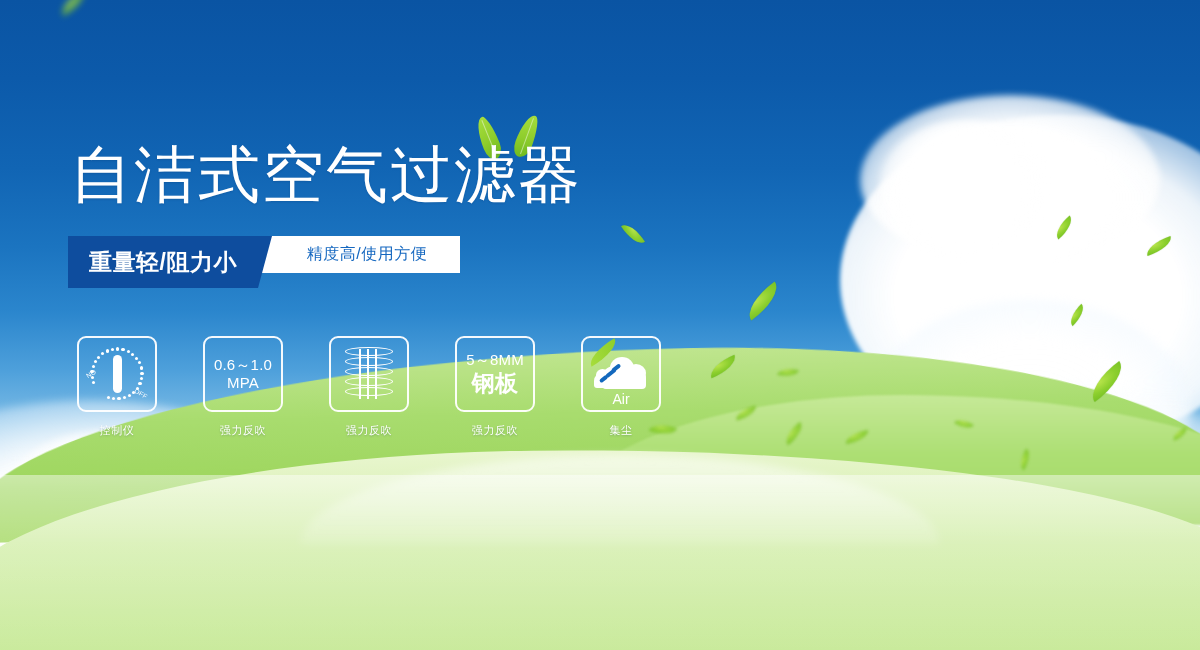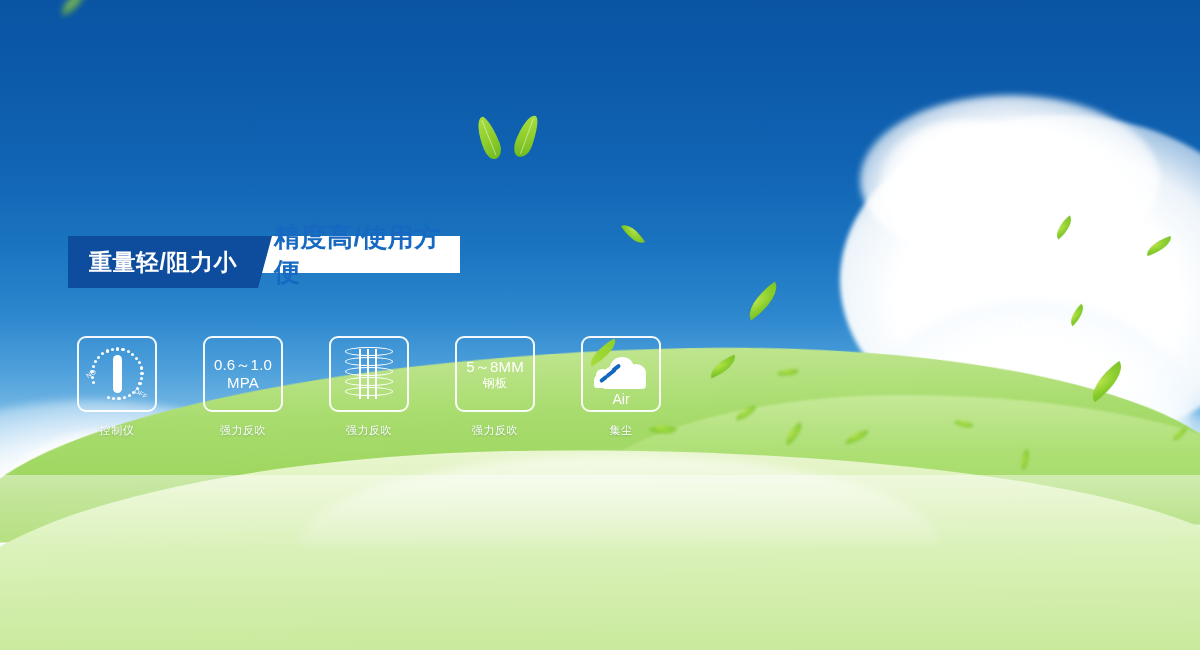--- a/index.html
+++ b/index.html
@@ -187,21 +187,21 @@
     content:""; position:absolute; right:-14px; top:0;
     width:0; height:0;
     border-left:14px solid #0e4d9e;
     border-bottom:52px solid transparent;
   }
   #subtitle-right {
     flex:1; height:37px;
     background:#ffffff;
     color:#1668c0;
     display:flex; align-items:center; justify-content:center;
-    font-size:26px; font-weight:700; letter-spacing:.5px;
+    font-size:16px; font-weight:400; letter-spacing:.5px;
     padding-left:16px;
   }
 
   
   #features {
     position:absolute; left:77px; top:336px;
     display:flex; gap:46px;
   }
   .feature { width:80px; }
   .feature-box {
@@ -211,21 +211,21 @@
     display:flex; flex-direction:column;
     align-items:center; justify-content:center;
     color:#ffffff;
     position:relative;
     overflow:hidden;
   }
   .feature-text {
     font-size:15px; line-height:1.22; text-align:center;
     letter-spacing:.2px; font-weight:400;
   }
-  .feature-text .cn { font-size:12px; }
+  .feature-text .cn { font-size:23px;font-weight:bold; }
   .feature-label {
     margin-top:11px; text-align:center;
     color:#ffffff; font-size:11px; letter-spacing:.6px;
     text-shadow:0 1px 2px rgba(0,40,90,.25);
   }
 
   
   .gauge { position:relative; width:60px; height:56px; }
   .gauge-dots { position:absolute; inset:0; }
   .gauge-dot {
@@ -316,20 +316,21 @@
   <div class="leaf soft" style="left:955px; top:420px; width:18px; height:8px;  transform:rotate(30deg);"></div>
   <div class="leaf soft" style="left:1015px;top:455px; width:20px; height:9px;  transform:rotate(-60deg);"></div>
   <div class="leaf soft" style="left:845px; top:432px; width:24px; height:10px; transform:rotate(-10deg);"></div>
 
   <div id="title-leaf-left">
       <div class="leafvein"></div>
     </div>
   <div id="title-leaf-right">
       <div class="leafvein"></div>
     </div>
+  <h1 id="title">自洁式空气过滤器</h1>
 
   <div id="subtitle-bar">
     <div id="subtitle-left">重量轻/阻力小</div>
     <div id="subtitle-right">精度高/使用方便</div>
   </div>
 
   <div id="features">
 
     <div class="feature">
       <div class="feature-box">

